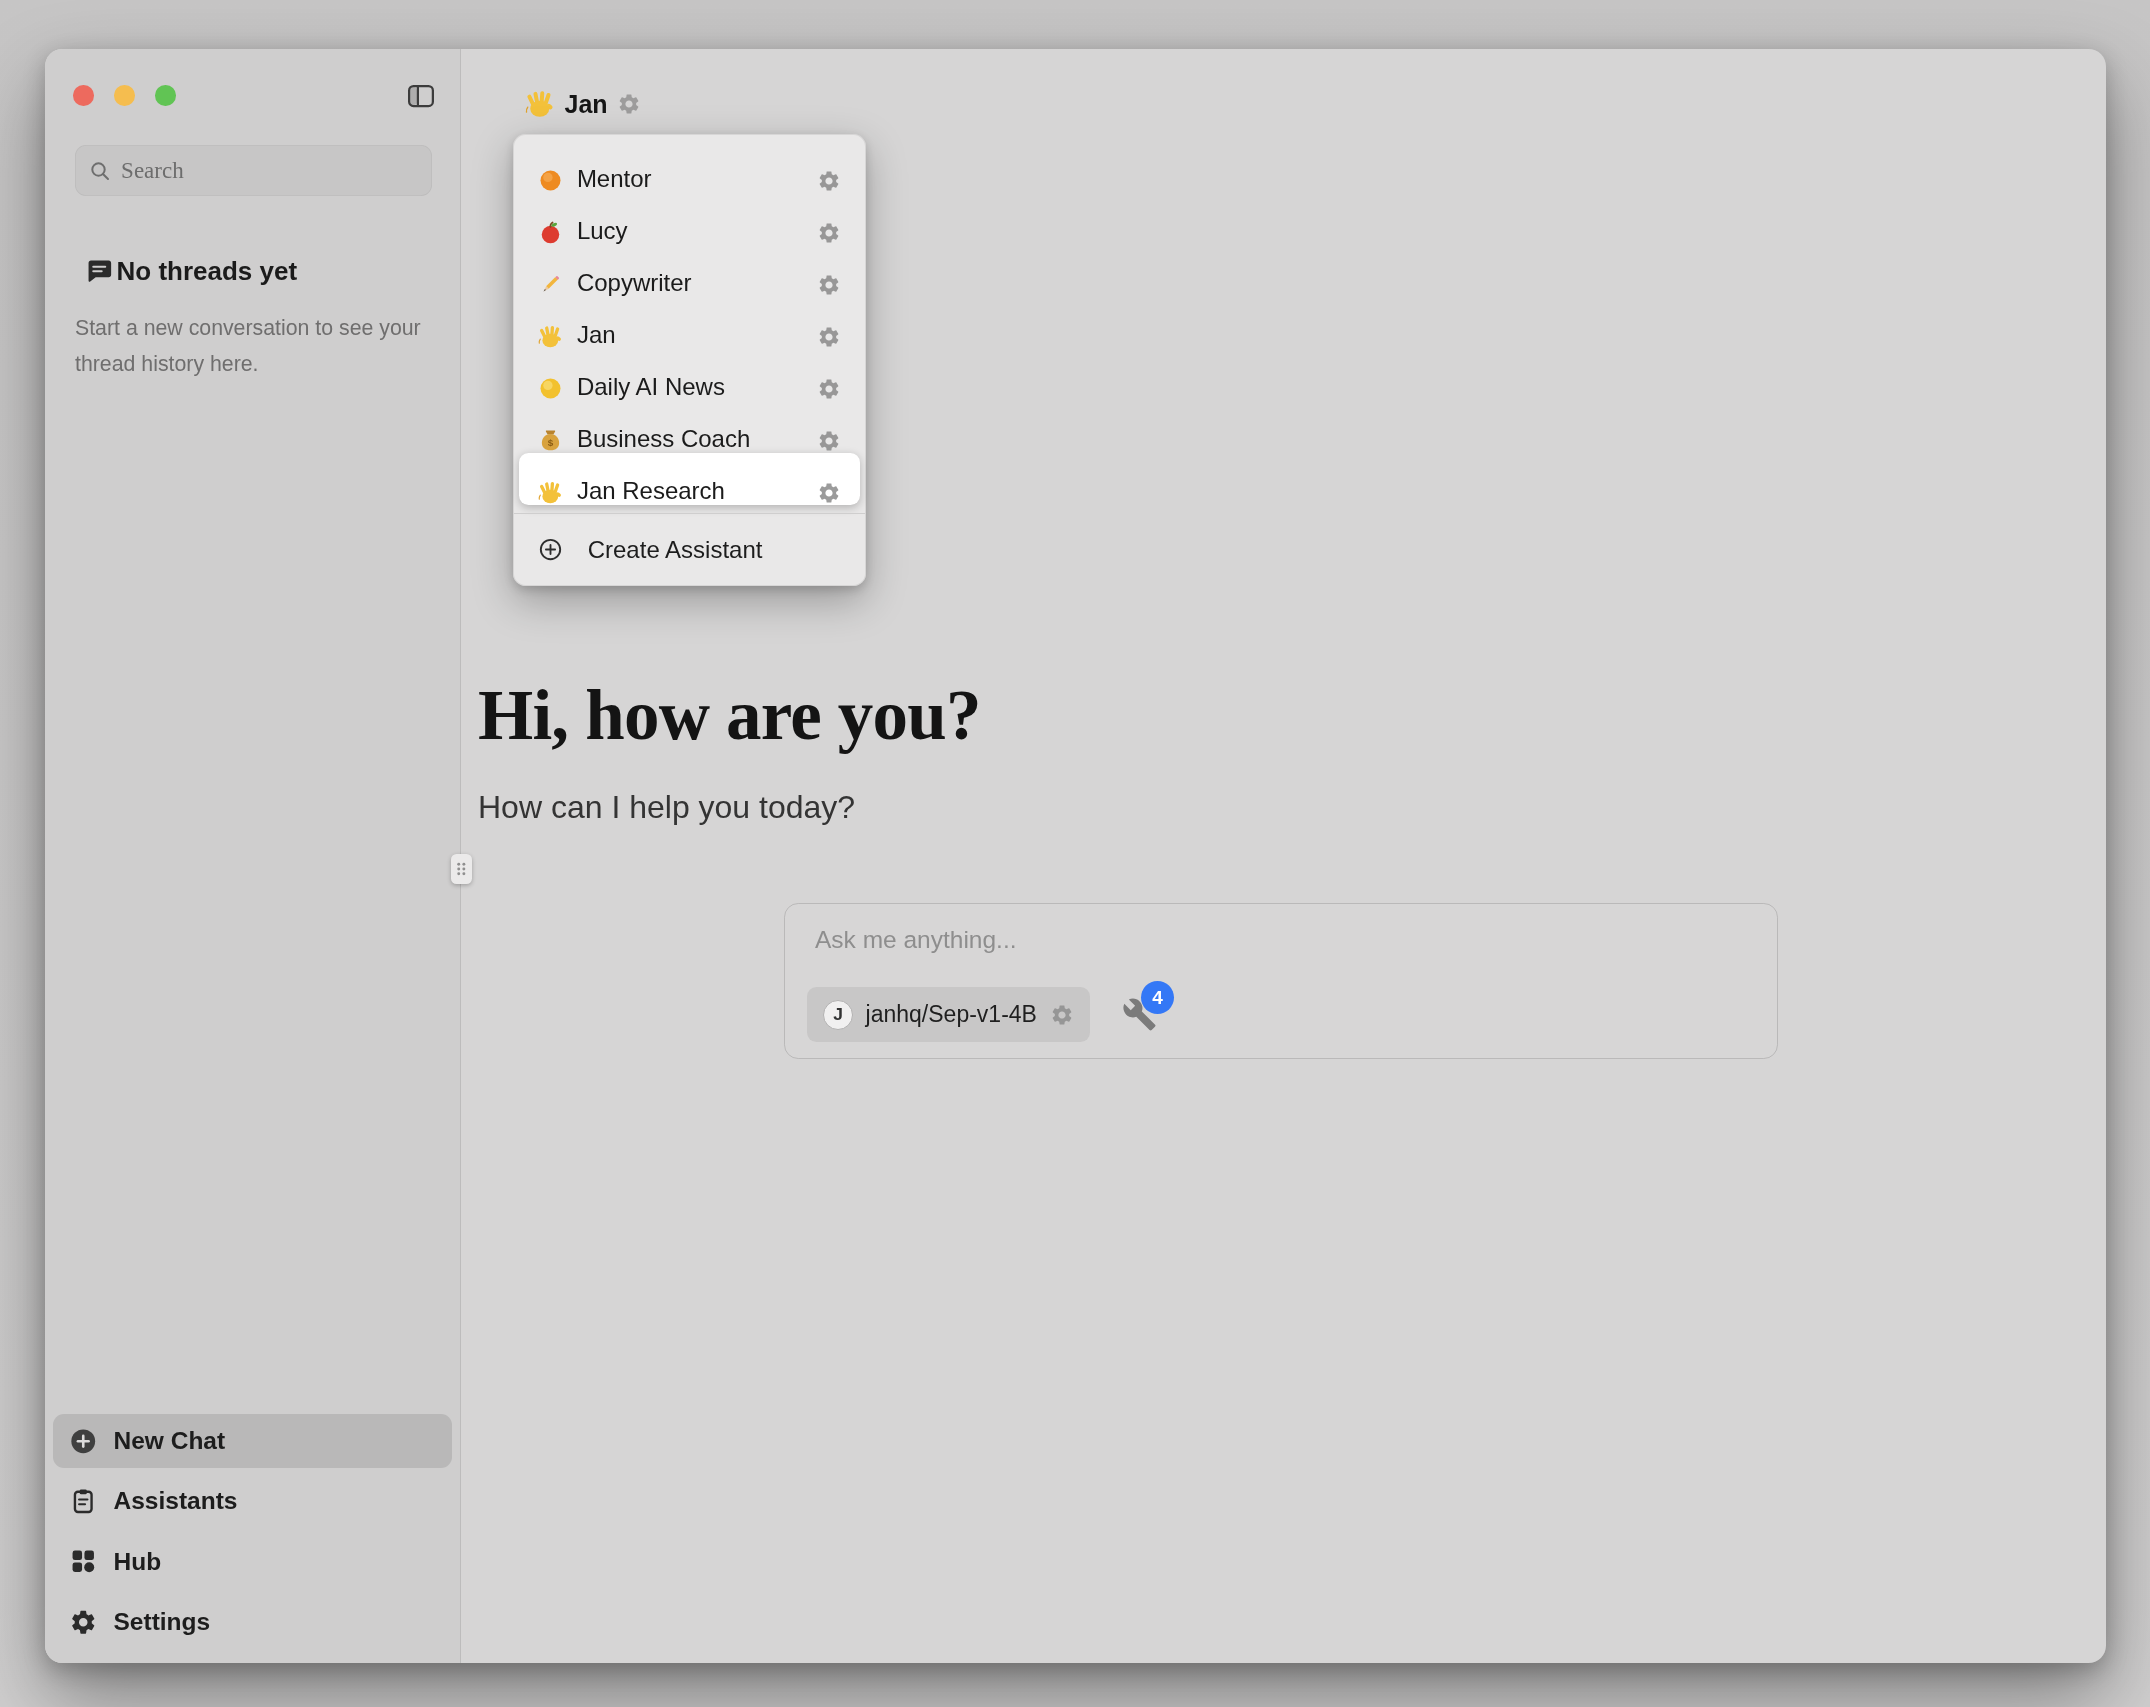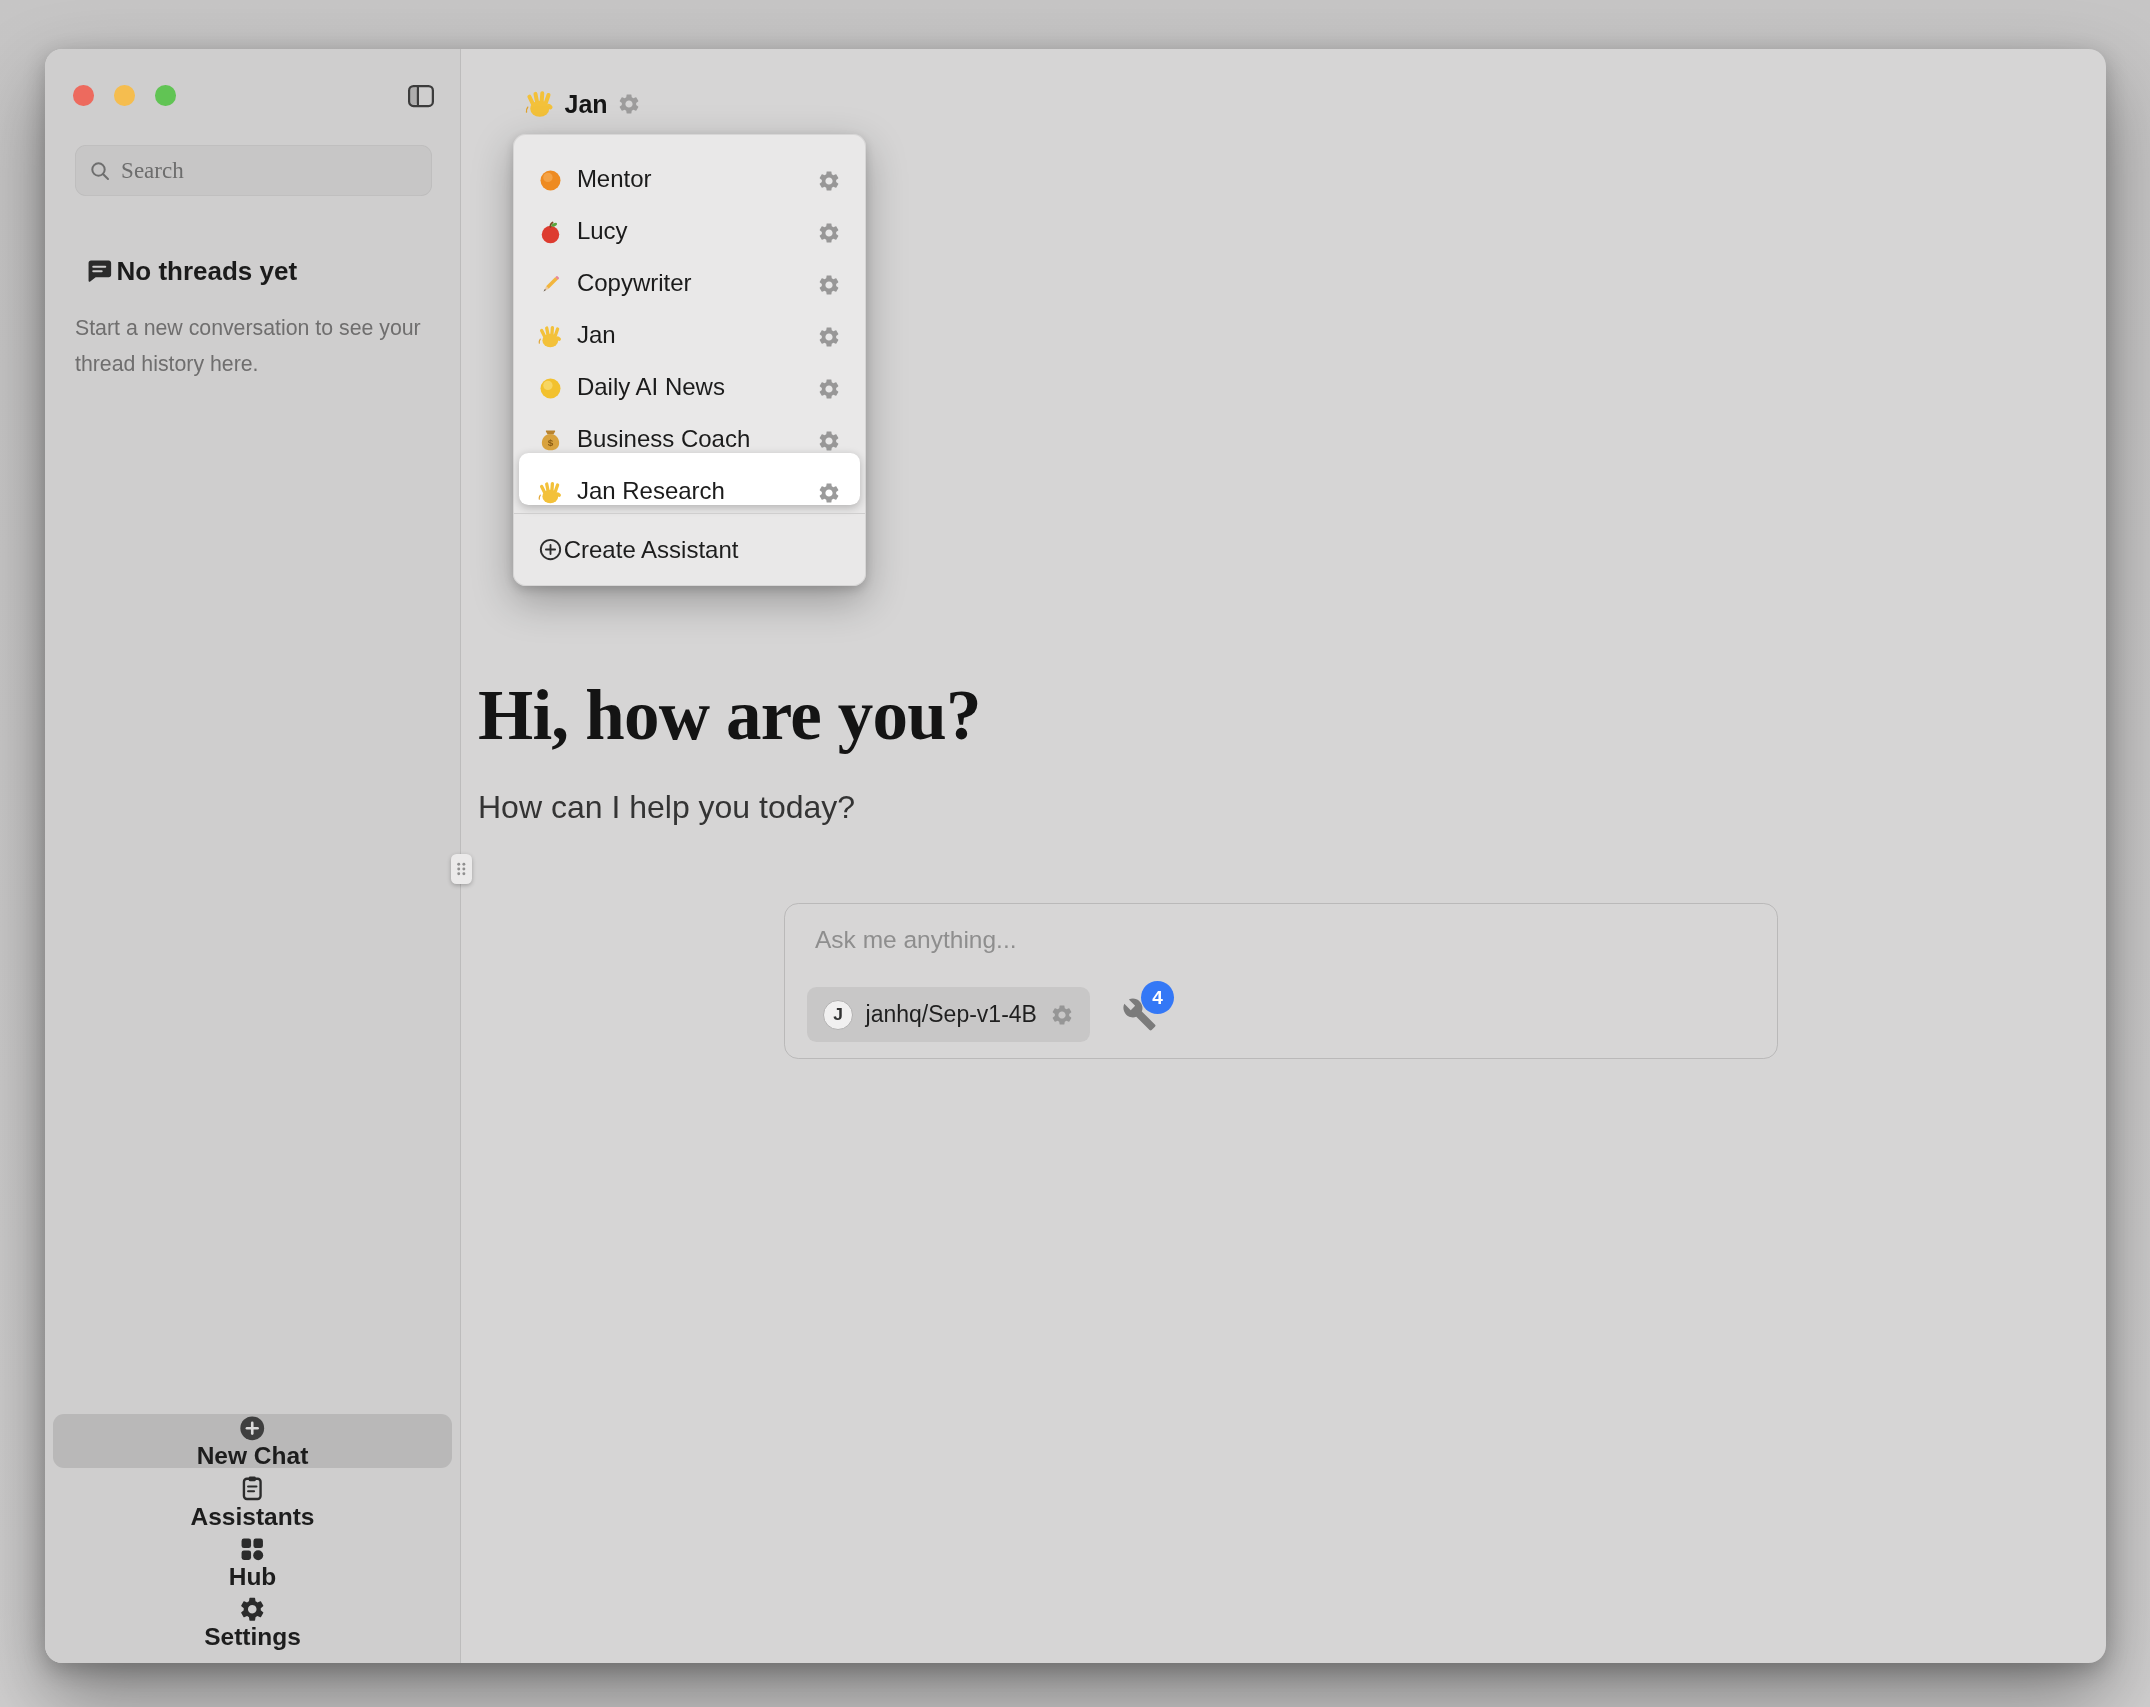--- a/index.html
+++ b/index.html
@@ -45,21 +45,21 @@
   .empty-title-row .icon { width:28.5px; height:28.5px; }
   .empty-title { font-size:26px; font-weight:700; color:#1b1b1b; }
   .empty-desc {
     position:absolute; left:30px; top:261px; width:348px;
     font-size:21.3px; line-height:1.7; color:#6f6e6e;
   }
 
   .side-nav { position:absolute; left:8px; right:8px; bottom:14.2px; display:flex; flex-direction:column; gap:6.3px; }
   .nav-item {
     height:54px; border-radius:11px; display:flex; align-items:center;
-    padding:0 16px; cursor:default;flex-direction:column;
+    padding:0 16px; gap:16px; cursor:default;
   }
   .nav-item.active { background:#b9b8b8; }
   .nav-item .icon { width:28.5px; height:28.5px; }
   .nav-item .label { font-size:24.5px; font-weight:600; color:#1d1d1d; }
 
   .drag-handle {
     position:absolute; left:406px; top:805px; width:20.6px; height:30px;
     background:#eceBeb; background:#ebeaea; border-radius:5.5px;
     box-shadow:0 1.6px 4.7px rgba(0,0,0,.25); z-index:5;
   }
@@ -86,21 +86,21 @@
     padding:0 19px; margin:0 4.7px; border-radius:9.5px;
   }
   .menu-item .icon { width:25px; height:25px; }
   .menu-item .mi-label { font-size:24px; font-weight:500; color:#1b1b1b; flex:1; }
   .menu-item .mi-gear { width:24px; height:24px; opacity:.85; }
   .menu-item.highlighted {
     background:#ffffff;
     box-shadow:0 2.4px 8px rgba(0,0,0,.22);
   }
   .menu-sep { height:0.8px; background:#cfcece; margin:8px 0; }
-  .menu-create { height:55px; display:flex; align-items:center; gap:1px; padding:0 19px; margin:0 4.7px; }
+  .menu-create { height:55px; display:flex; align-items:center; gap:25px; padding:0 19px; margin:0 4.7px; }
   .menu-create .icon { width:25px; height:25px; }
   .menu-create .label { font-size:24px; font-weight:500; color:#1d1d1d; }
 
   .greeting-block { position:absolute; left:16px; right:0; top:626px; }
   .greeting {
     font-family:"Liberation Serif","DejaVu Serif",serif;
     font-size:71px; font-weight:600; color:#141414; letter-spacing:-0.8px;
   }
   .subtitle { margin-top:33px; font-size:32px; color:#343434; }
 

